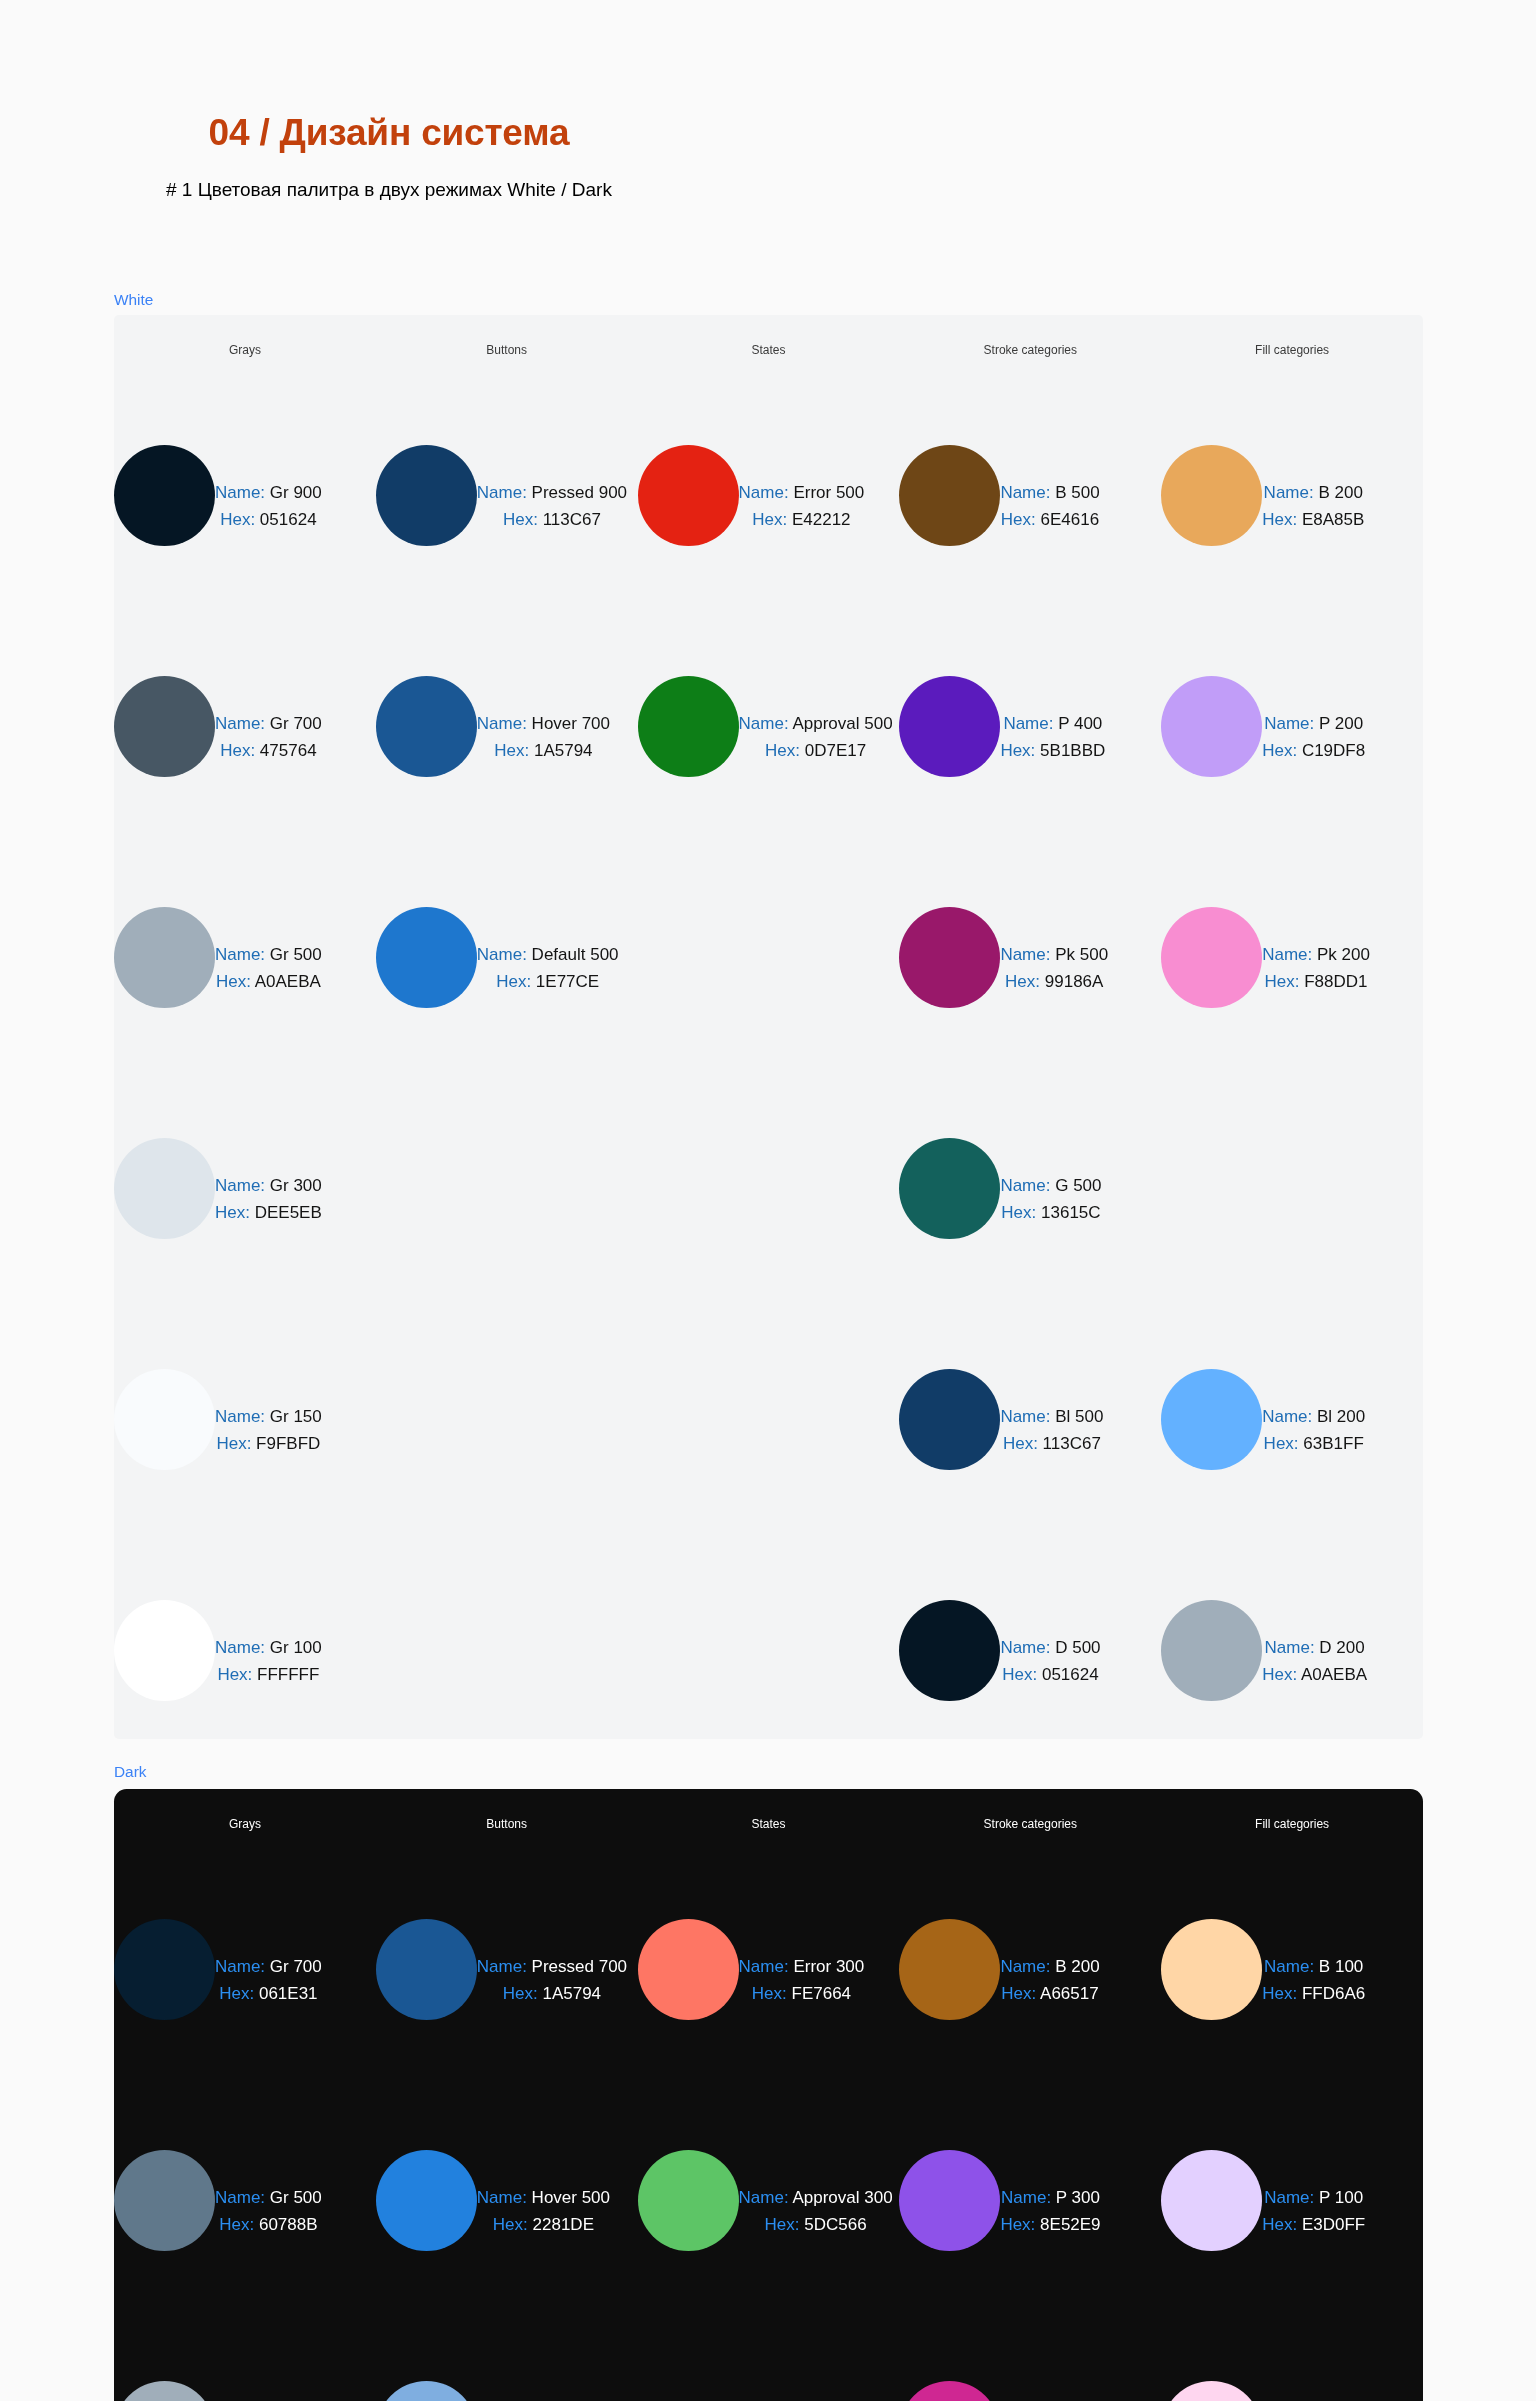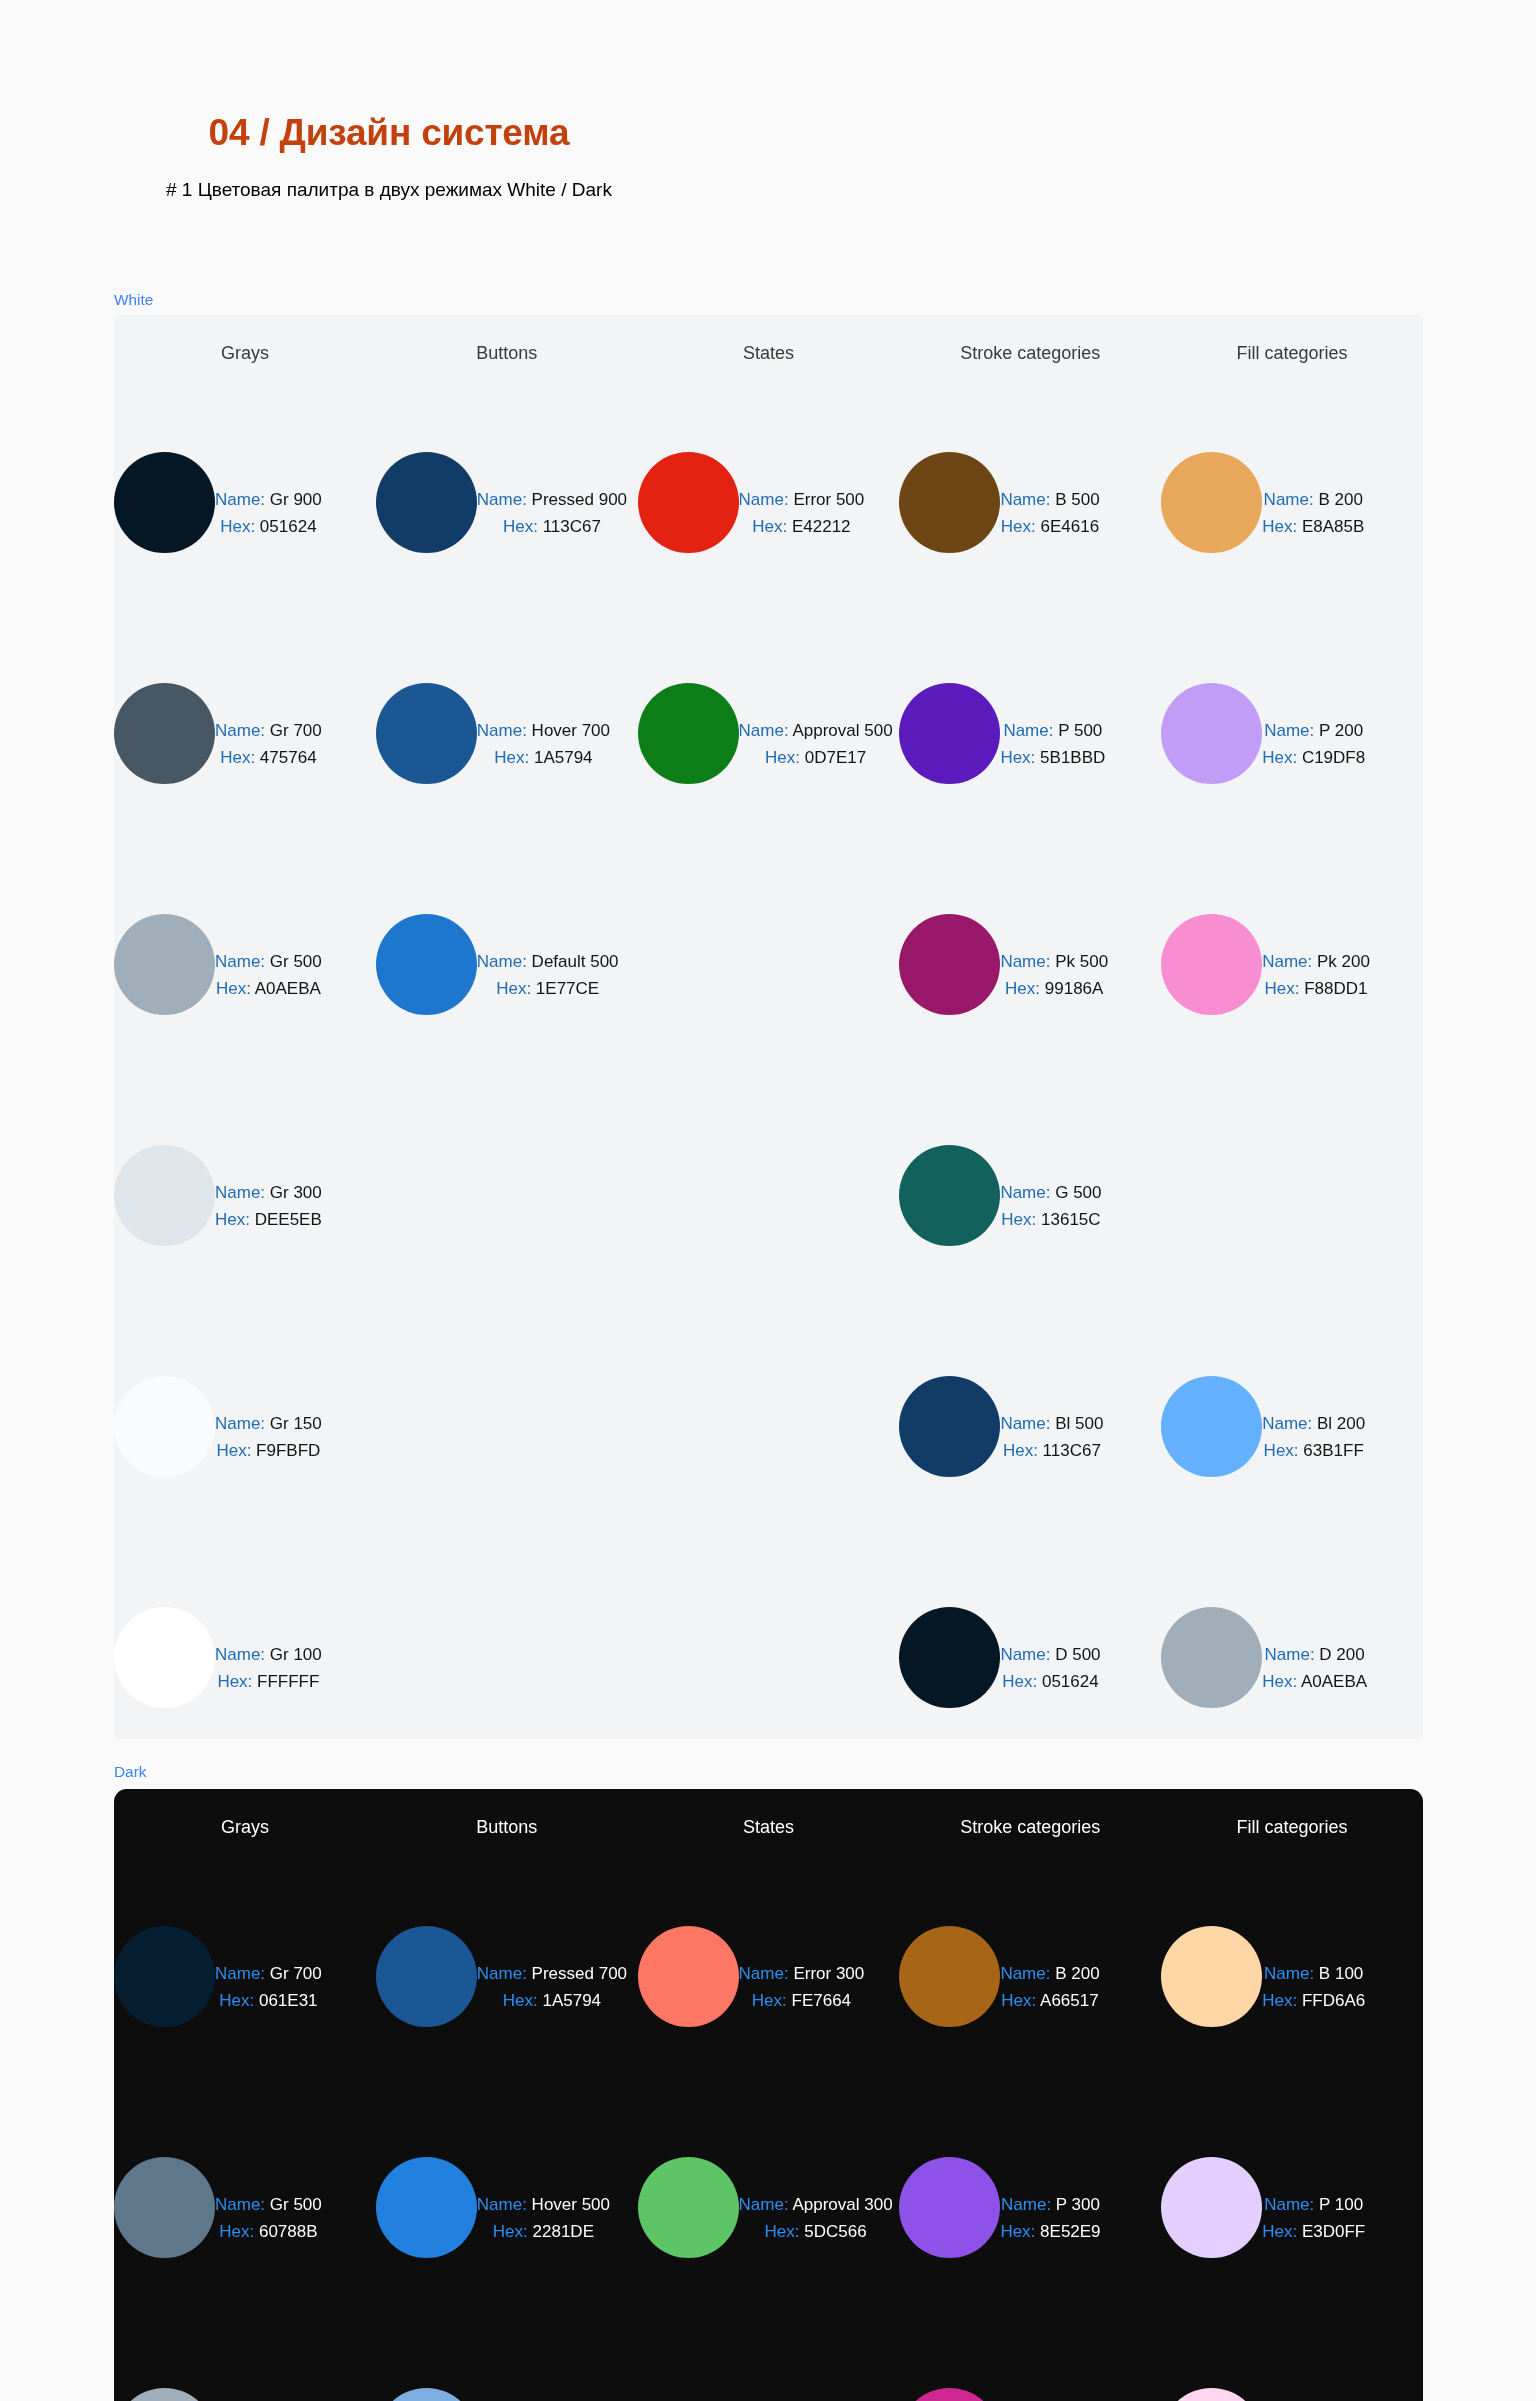--- a/index.html
+++ b/index.html
@@ -74,21 +74,21 @@
   .col-grid {
     display: grid;
     grid-template-columns: repeat(5, 1fr);
     width: 100%;
   }
 
   .headers-row { padding-top: 28px; }
 
   .col-header {
     text-align: center;
-    font-size: 18px;
+    font-size: 12px;
     font-weight: 400;
   }
   .panel.light .col-header { color: #3A3A3A; }
   .panel.dark  .col-header { color: #FFFFFF; }
 
   .rows-wrap { margin-top: 23px; }
 
   .swatch-row {
     display: grid;
     grid-template-columns: repeat(5, 1fr);
@@ -207,21 +207,21 @@
           <div class="swatch-cell">
             <div class="swatch-dot" style="background: rgb(13, 126, 23);"></div>
             <div class="swatch-meta">
               <div class="meta-line"><span class="meta-key">Name:</span><span class="meta-val"> Approval 500</span></div>
               <div class="meta-line"><span class="meta-key">Hex:</span><span class="meta-val"> 0D7E17</span></div>
             </div>
           </div>
           <div class="swatch-cell">
             <div class="swatch-dot" style="background: rgb(91, 27, 189);"></div>
             <div class="swatch-meta">
-              <div class="meta-line"><span class="meta-key">Name:</span><span class="meta-val"> P 500</span></div>
+              <div class="meta-line"><span class="meta-key">Name:</span><span class="meta-val"> P 400</span></div>
               <div class="meta-line"><span class="meta-key">Hex:</span><span class="meta-val"> 5B1BBD</span></div>
             </div>
           </div>
           <div class="swatch-cell">
             <div class="swatch-dot" style="background: rgb(193, 157, 248);"></div>
             <div class="swatch-meta">
               <div class="meta-line"><span class="meta-key">Name:</span><span class="meta-val"> P 200</span></div>
               <div class="meta-line"><span class="meta-key">Hex:</span><span class="meta-val"> C19DF8</span></div>
             </div>
           </div>

